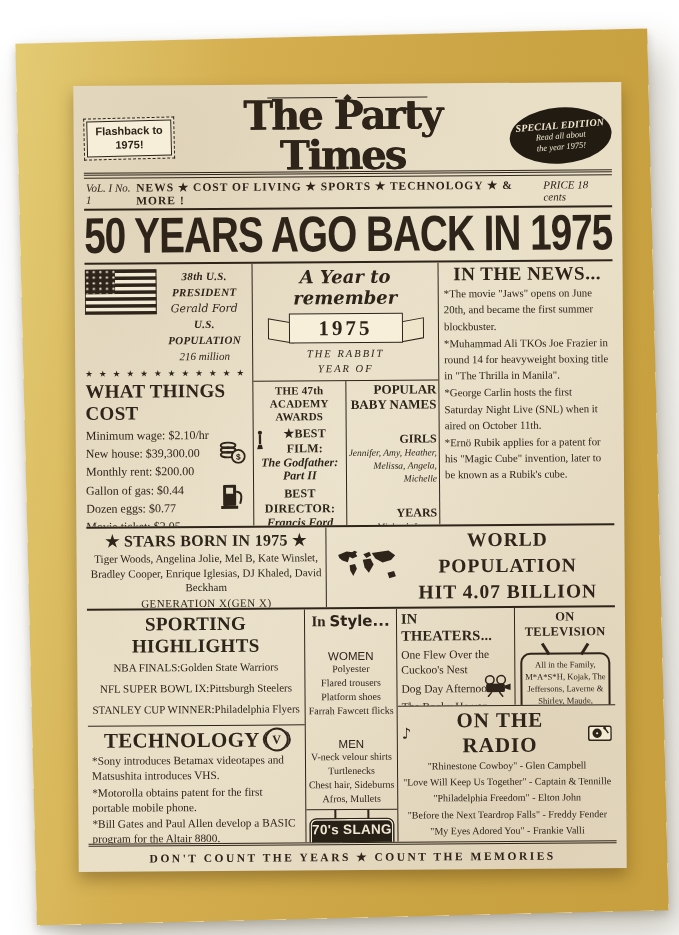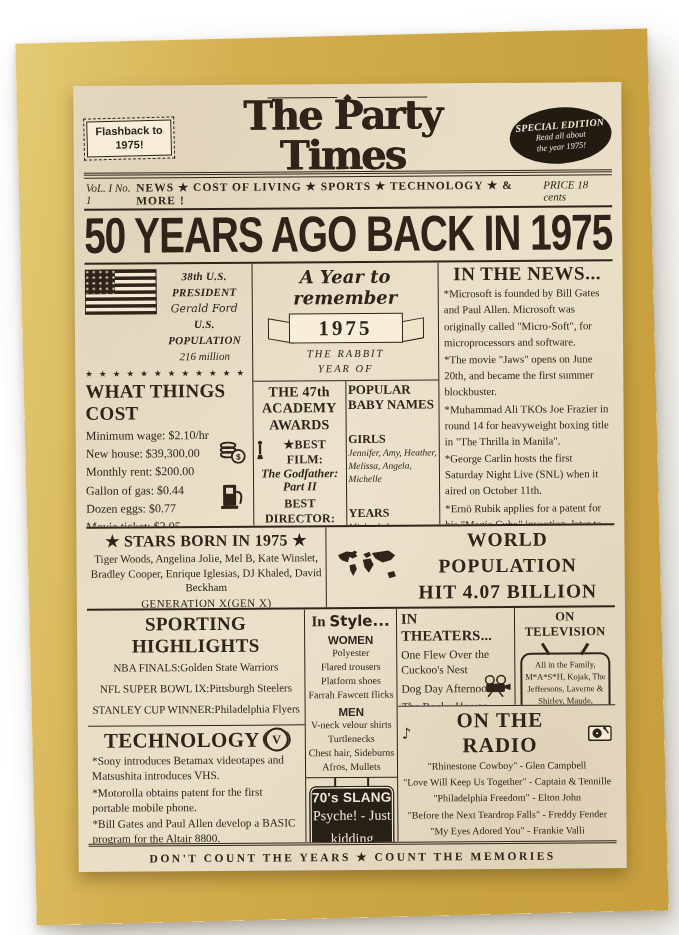--- a/index.html
+++ b/index.html
@@ -69,26 +69,26 @@
   .ribbon:before,.ribbon:after{content:"";position:absolute;top:7px;width:26px;height:21px;
     background:#efe5cb;border:1.5px solid #2e241a;box-sizing:border-box}
   .ribbon:before{left:-3px;transform:skewY(10deg)}
   .ribbon:after{right:-3px;transform:skewY(-10deg)}
   .ribbon-mid{position:absolute;left:18px;right:18px;top:0;bottom:0;background:#f7efda;
     border:1.5px solid #2e241a;display:flex;align-items:center;justify-content:center;
     font-weight:bold;font-size:21px;letter-spacing:3px;z-index:1}
   .year-of{text-align:center;font-style:italic;font-size:10.5px;letter-spacing:2px;line-height:1.4;margin:4px 0 3px}
   .colB-bottom{border-top:1.5px solid #2e241a;flex:1;display:flex;overflow:hidden}
   .academy{width:50%;border-right:1.5px solid #2e241a;box-sizing:border-box;text-align:center;padding:3px 2px;font-size:11px}
-  .academy .hdr{font-weight:bold;font-size:14px;line-height:1.2;letter-spacing:.2px}
+  .academy .hdr{font-weight:bold;font-size:11px;line-height:1.2;letter-spacing:.2px}
   .academy .lbl{font-weight:bold;font-size:12px;margin-top:3px;letter-spacing:.2px}
   .academy .scr{font-style:italic;font-weight:bold;font-size:12px;line-height:1.1}
   .acad-film{display:flex;align-items:center;justify-content:center;gap:2px}
   .names-candy{width:50%;display:flex;flex-direction:column}
-  .baby{border-bottom:1.5px solid #2e241a;text-align:left;padding:2px 2px 10px}
+  .baby{border-bottom:1.5px solid #2e241a;text-align:right;padding:2px 2px 10px}
   .baby .hdr{font-weight:bold;font-size:13px;line-height:1.15}
   .baby .sub{font-weight:bold;font-size:12px;margin-top:20px}
   .baby .list{font-style:italic;font-size:9.5px;line-height:1.35}
   .colC{flex:1;padding:1px 2px 0 5px;box-sizing:border-box}
   .news-title{text-align:center;font-weight:bold;font-size:19px;letter-spacing:.5px}
   .news-item{font-size:10.8px;line-height:1.5;margin-bottom:1px}
   
   .rowB{display:flex;border-bottom:2px solid #2e241a;height:80px;overflow:hidden}
   .stars-born{width:240px;border-right:1.5px solid #2e241a;box-sizing:border-box;text-align:center;padding:3px 2px 0}
   .stars-born .hdr{font-weight:bold;font-size:16px;letter-spacing:.3px}
@@ -106,21 +106,21 @@
   .tech .hdr{display:flex;align-items:center;justify-content:center;gap:5px;font-weight:bold;font-size:21px;letter-spacing:.3px}
   .badge{width:20px;height:20px;border:2px solid #2e241a;border-radius:50%;display:flex;
     align-items:center;justify-content:center;font-size:12px;font-weight:bold;
     box-shadow:-4px 0 0 -2px #2e241a,4px 0 0 -2px #2e241a}
   .tech .it{font-size:11.3px;line-height:1.32;margin-bottom:2px}
   .colM{width:92px;border-right:1.5px solid #2e241a;box-sizing:border-box;display:flex;flex-direction:column}
   .instyle{flex:1;text-align:center;padding:3px 1px;border-bottom:1.5px solid #2e241a}
   .instyle .hdr{font-size:15px}
   .instyle .hdr .serif{font-weight:bold}
   .instyle .hdr .hand{font-family:"DejaVu Sans",sans-serif;font-weight:bold;font-size:15px}
-  .instyle .sub{font-weight:bold;font-size:11.5px;font-family:"Liberation Sans",sans-serif;margin-top:4px}
+  .instyle .sub{font-weight:normal;font-size:11.5px;font-family:"Liberation Sans",sans-serif;margin-top:20px}
   .instyle .it{font-size:10px;line-height:1.4}
   .slang{padding:8px 3px 4px;position:relative}
   .hanger{position:absolute;top:0;left:22px;right:22px;height:9px}
   .hanger:before,.hanger:after{content:"";position:absolute;top:0;width:2px;height:9px;background:#2e241a}
   .hanger:before{left:6px}.hanger:after{right:6px}
   .sign{background:#262017;border-radius:7px;color:#f2e8d2;text-align:center;
     padding:3px 1px 4px;box-shadow:inset 0 0 0 1.5px #f2e8d2, inset 0 0 0 3px #262017;border:1.5px solid #262017}
   .sign .hdr{font-weight:bold;font-size:13.5px;font-family:"Liberation Sans",sans-serif;letter-spacing:.3px}
   .sign .it{font-weight:normal;font-size:14px;line-height:1.6}
   .colR{flex:1;display:flex;flex-direction:column;overflow:hidden}
@@ -290,21 +290,20 @@
             <div class="sub">YEARS</div>
             <div class="list">Michael, Jason, James, Christopher, David, Robert</div>
           </div>
 
         </div>
       </div>
     </div>
 
     <div class="colC">
       <div class="news-title">IN THE NEWS...</div>
-      <div class="news-item">*Microsoft is founded by Bill Gates and Paul Allen. Microsoft was originally called "Micro-Soft", for microprocessors and software.</div>
       <div class="news-item">*The movie "Jaws" opens on June 20th, and became the first summer blockbuster.</div>
       <div class="news-item">*Muhammad Ali TKOs Joe Frazier in round 14 for heavyweight boxing title in "The Thrilla in Manila".</div>
       <div class="news-item">*George Carlin hosts the first Saturday Night Live (SNL) when it aired on October 11th.</div>
       <div class="news-item">*Ernö Rubik applies for a patent for his "Magic Cube" invention, later to be known as a Rubik's cube.</div>
     </div>
   </div>
 
   <div class="rowB">
     <div class="stars-born">
       <div class="hdr">★ STARS BORN IN 1975 ★</div>

